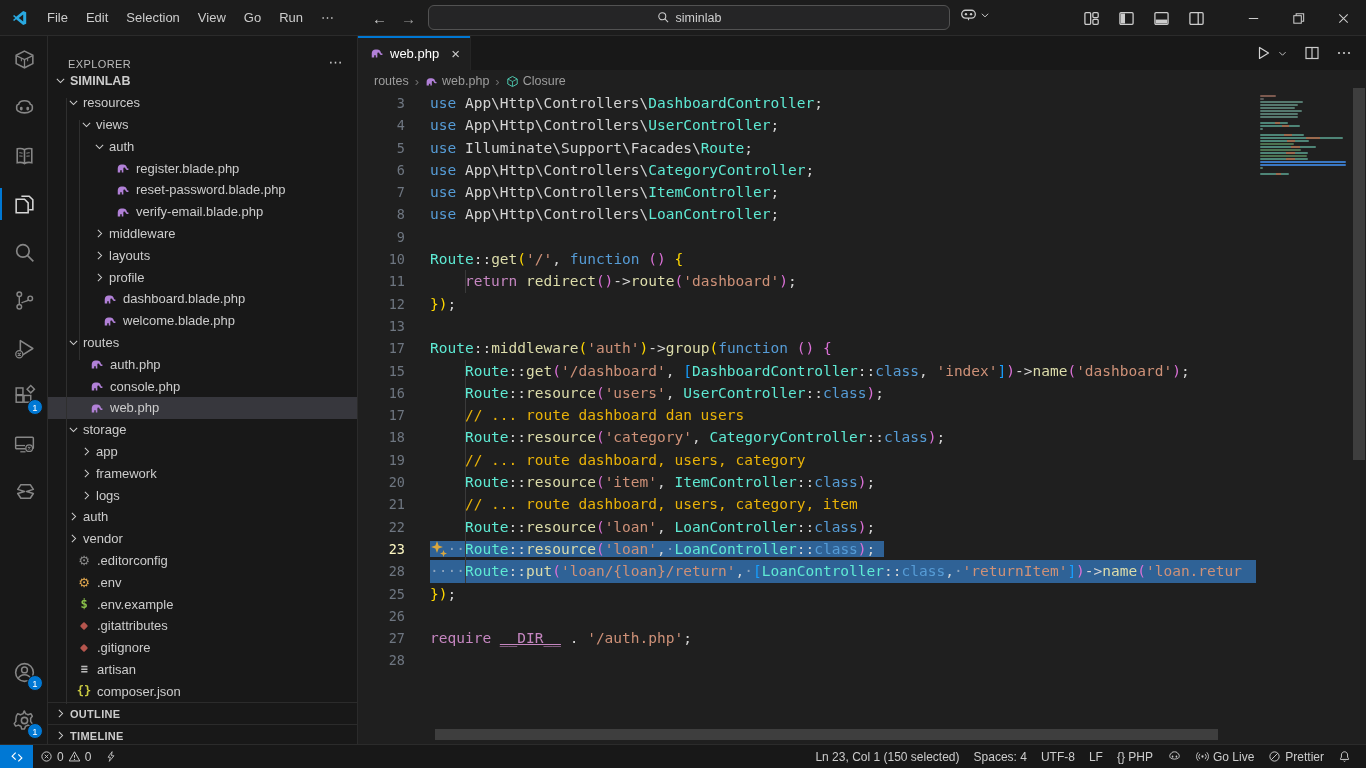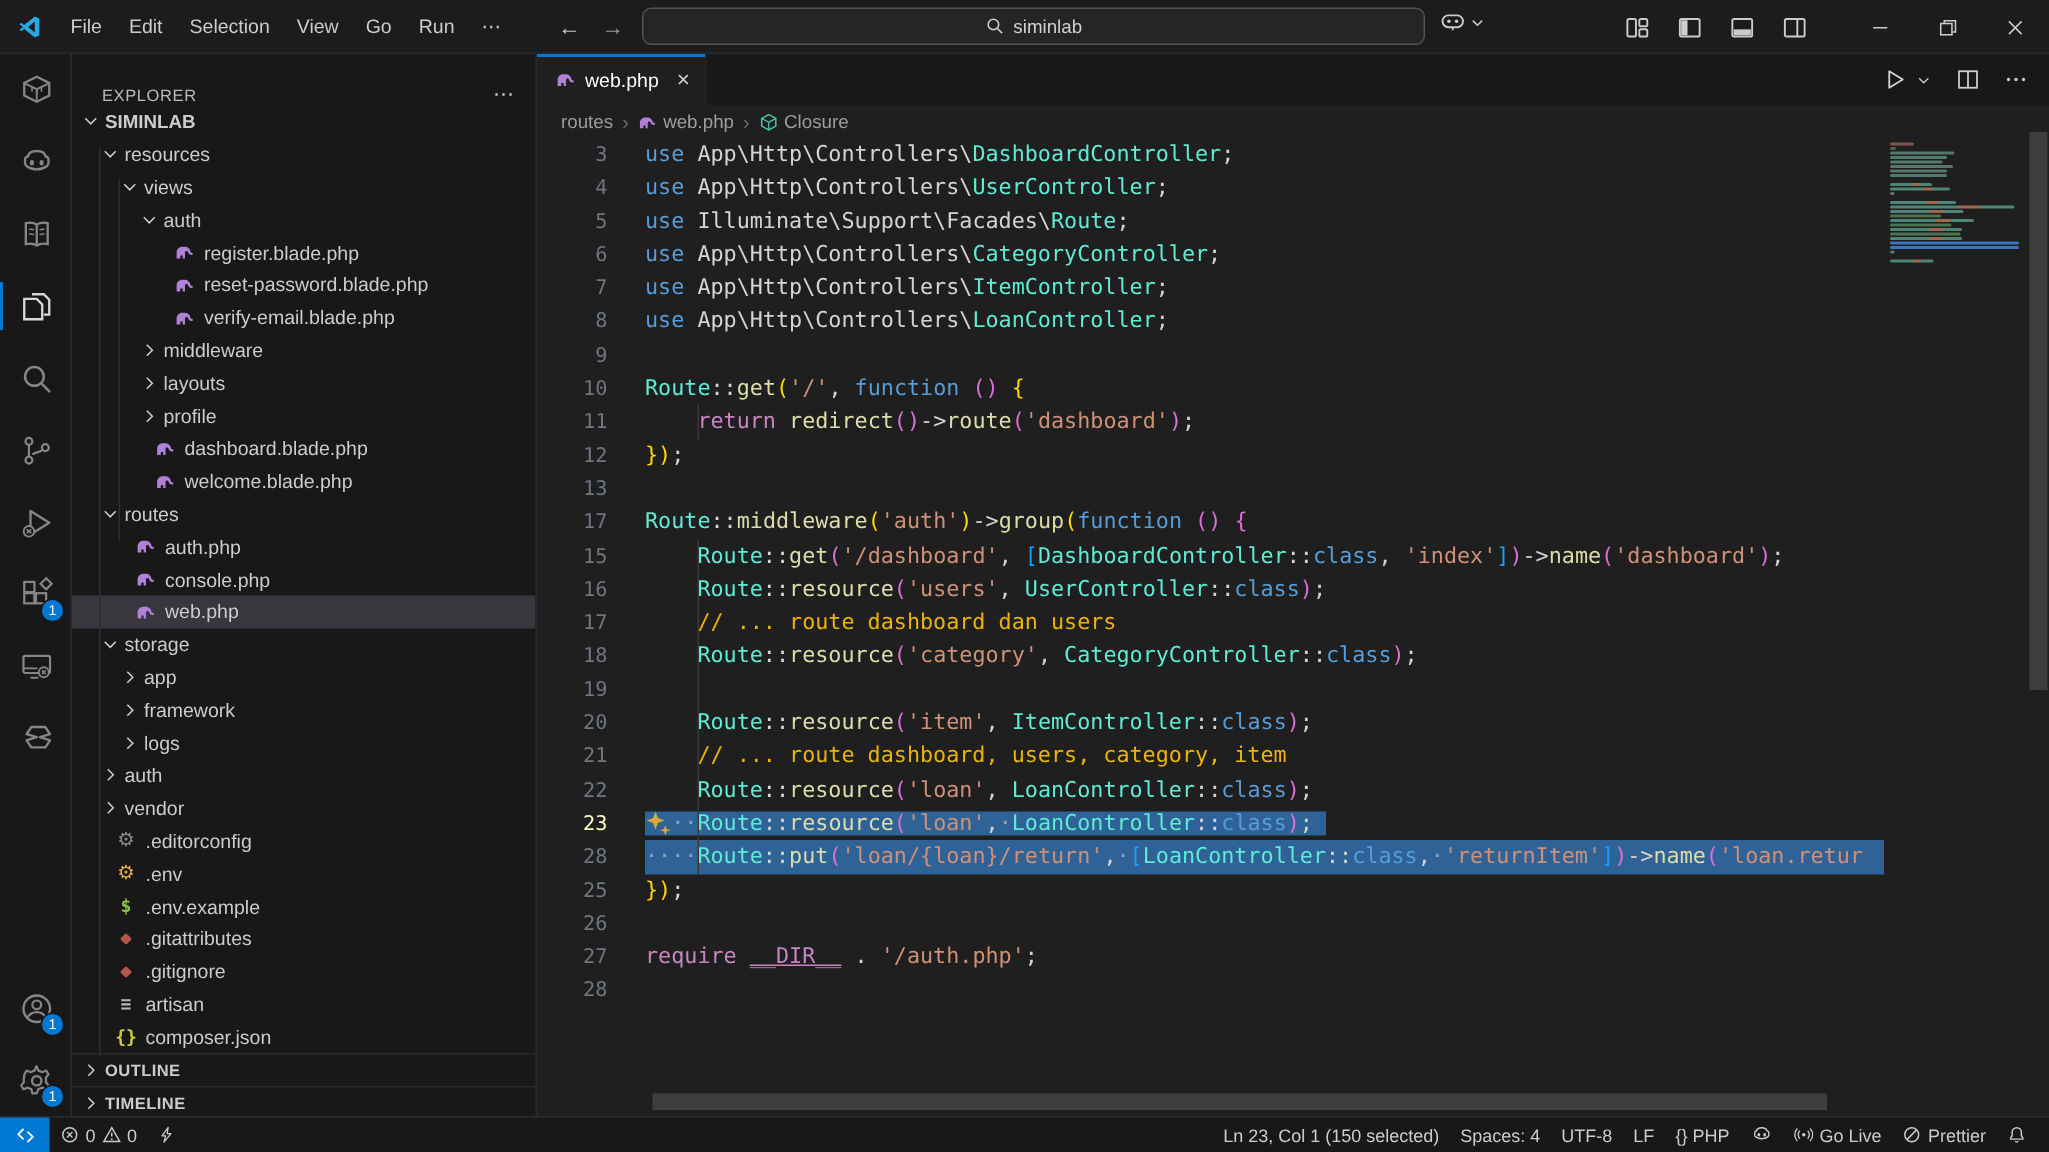--- a/index.html
+++ b/index.html
@@ -658,21 +658,21 @@
         <div class="cl">
           <span class="ln">17</span>
           <span class="lt"><span class="tk-w">    </span><span class="tk-m">// ... route dashboard dan users</span></span>
         </div>
         <div class="cl">
           <span class="ln">18</span>
           <span class="lt"><span class="tk-w">    </span><span class="tk-t">Route</span><span class="tk-w">::</span><span class="tk-f">resource</span><span class="tk-p2">(</span><span class="tk-s">'category'</span><span class="tk-w">, </span><span class="tk-t">CategoryController</span><span class="tk-w">::</span><span class="tk-k">class</span><span class="tk-p2">)</span><span class="tk-w">;</span></span>
         </div>
         <div class="cl">
           <span class="ln">19</span>
-          <span class="lt"><span class="tk-w">    </span></span>
+          <span class="lt"><span class="tk-w">    </span><span class="tk-m">// ... route dashboard, users, category</span></span>
         </div>
         <div class="cl">
           <span class="ln">20</span>
           <span class="lt"><span class="tk-w">    </span><span class="tk-t">Route</span><span class="tk-w">::</span><span class="tk-f">resource</span><span class="tk-p2">(</span><span class="tk-s">'item'</span><span class="tk-w">, </span><span class="tk-t">ItemController</span><span class="tk-w">::</span><span class="tk-k">class</span><span class="tk-p2">)</span><span class="tk-w">;</span></span>
         </div>
         <div class="cl">
           <span class="ln">21</span>
           <span class="lt"><span class="tk-w">    </span><span class="tk-m">// ... route dashboard, users, category, item</span></span>
         </div>
         <div class="cl">

